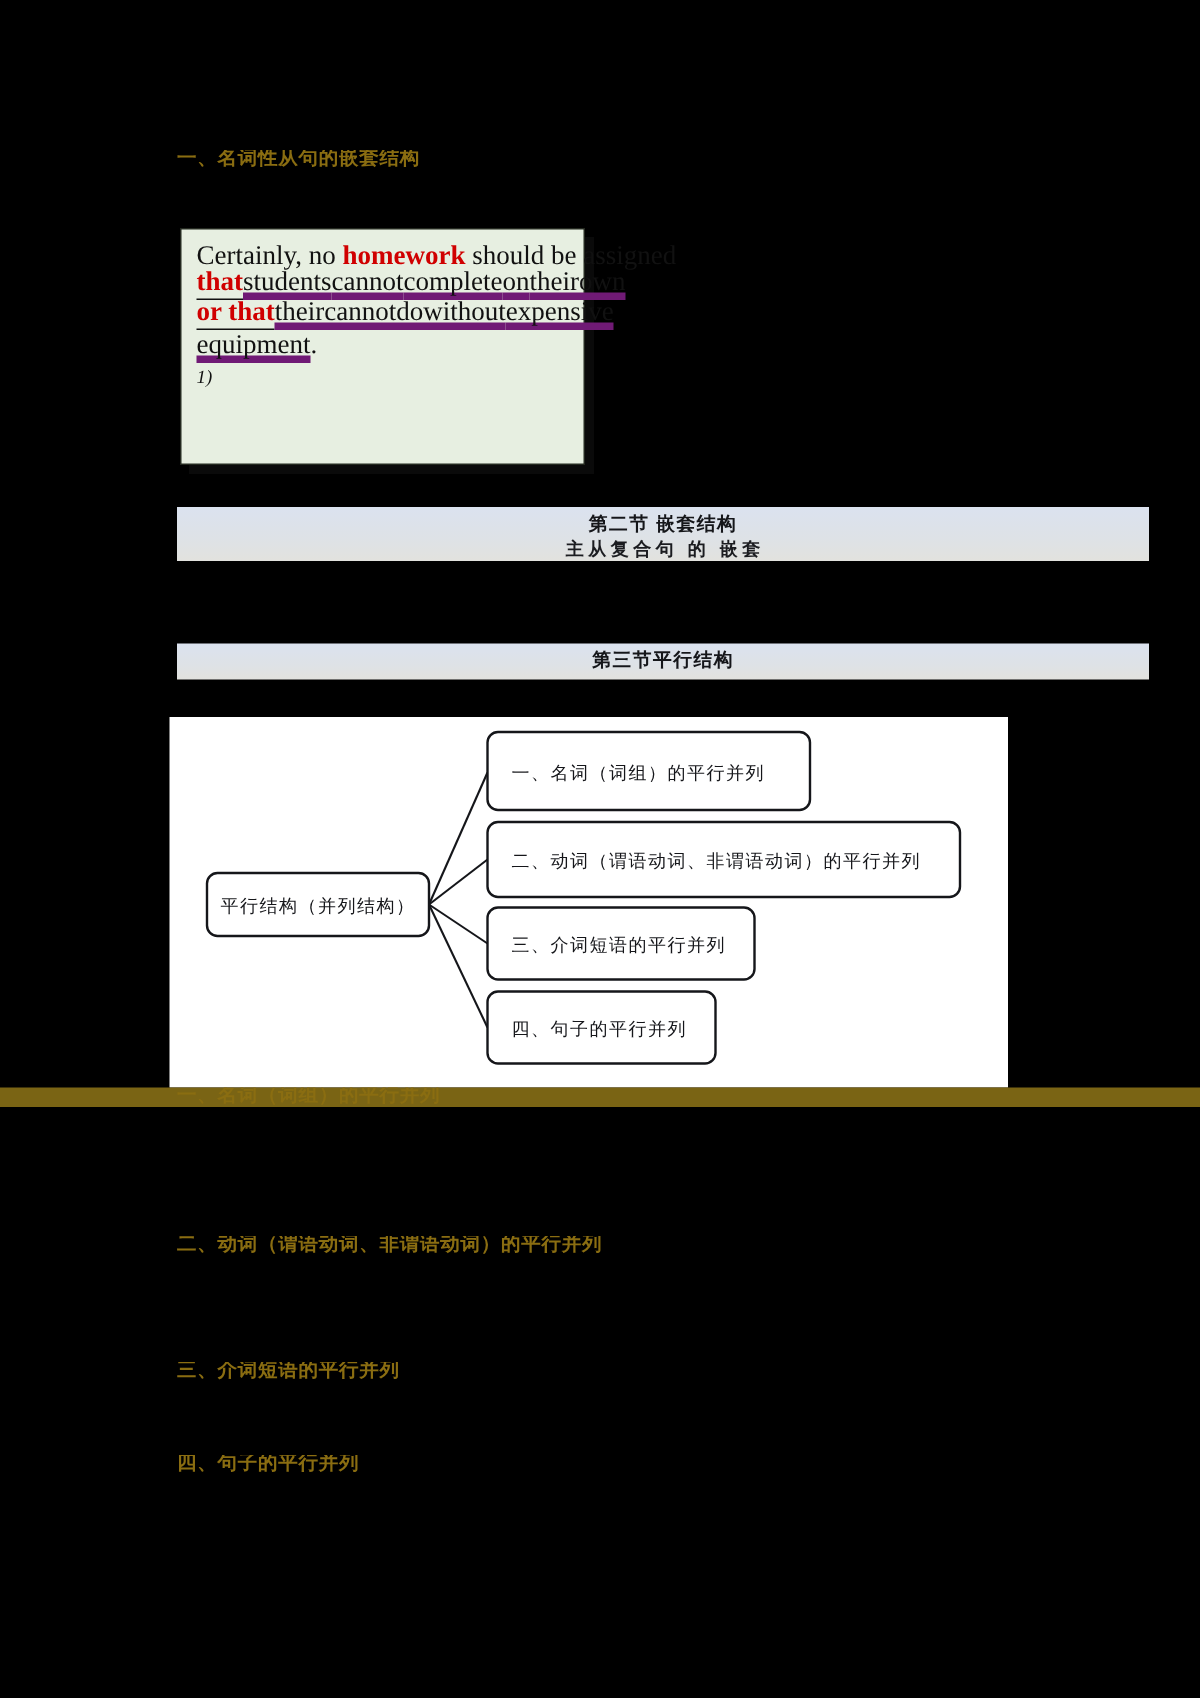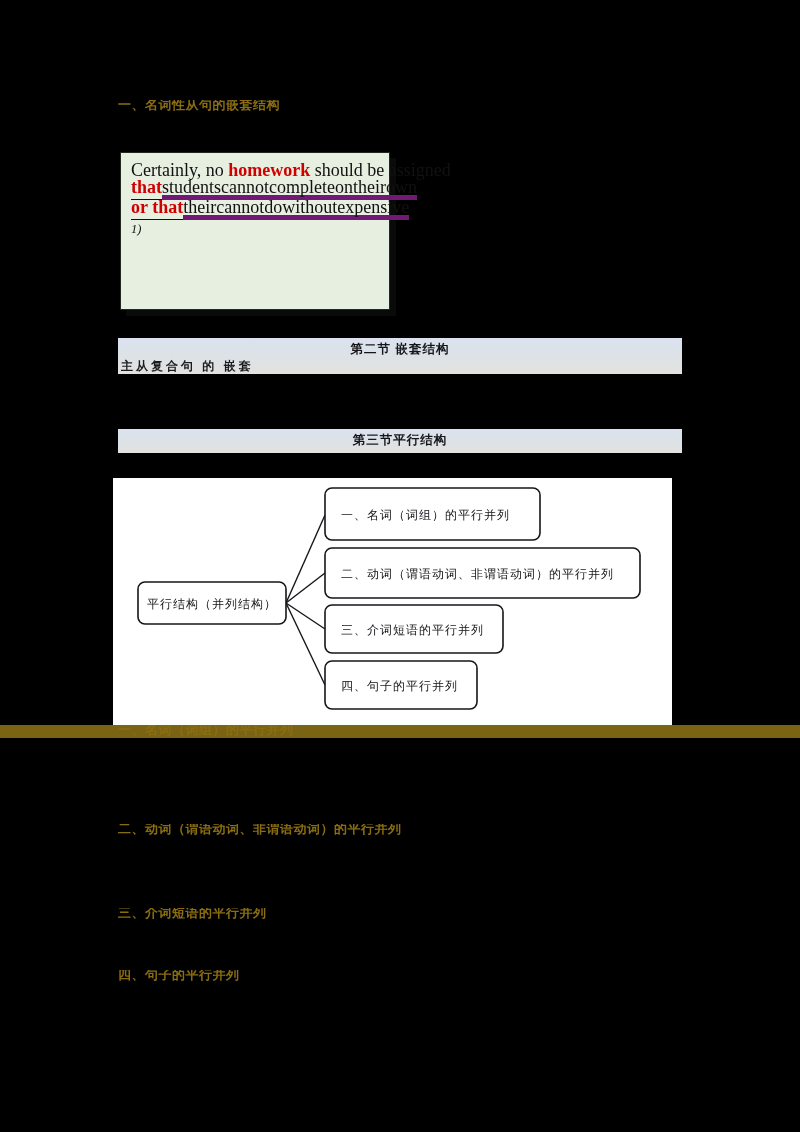--- a/index.html
+++ b/index.html
@@ -78,40 +78,40 @@
     font-style: italic;
     font-size: 12.5px;
     line-height: 19px;
     color: #111111;
   }
 
   
   .band {
     position: absolute;
     left: 118px;
-    width: 564px;
+    width: 648px;
     background: linear-gradient(to bottom, #dbe2ef 0%, #dee2e6 60%, #e2e2de 100%);
     color: #15161a;
     font-family: "Liberation Sans", sans-serif;
     font-weight: bold;
     font-size: 12.5px;
     text-align: center;
     overflow: hidden;
     box-sizing: border-box;
   }
   .band .band-title {
     display: block;
     padding-top: 3px;
     letter-spacing: 1px;
   }
   .band .band-sub {
     display: block;
     height: 14px;
     overflow: hidden;
-    text-align: left;
+    text-align: center;
     padding-left: 3px;
     color: #1b1c20;
     font-size: 12px;
     letter-spacing: 3px;
   }
 
   
   #mindmap-panel {
     position: absolute;
     left: 113px;
@@ -182,20 +182,23 @@
 
   <div class="line just">
     <span class="kwu">or that</span>
     <span class="ul">their</span>
     <span class="ul">cannot</span>
     <span class="ul">do</span>
     <span class="ul">without</span>
     <span class="ul">expensive</span>
   </div>
 
+  <div class="line">
+    <span class="ul">equipment</span><span>.</span>
+  </div>
 
   <div class="cite">1)</div>
 </div>
 
 <div class="band" style="top:338px; height:36px;">
   <span class="band-title">第二节  嵌套结构</span>
   <span class="band-sub">主从复合句    的   嵌套</span>
 </div>
 
 <div class="band" style="top:429px; height:24px;">

